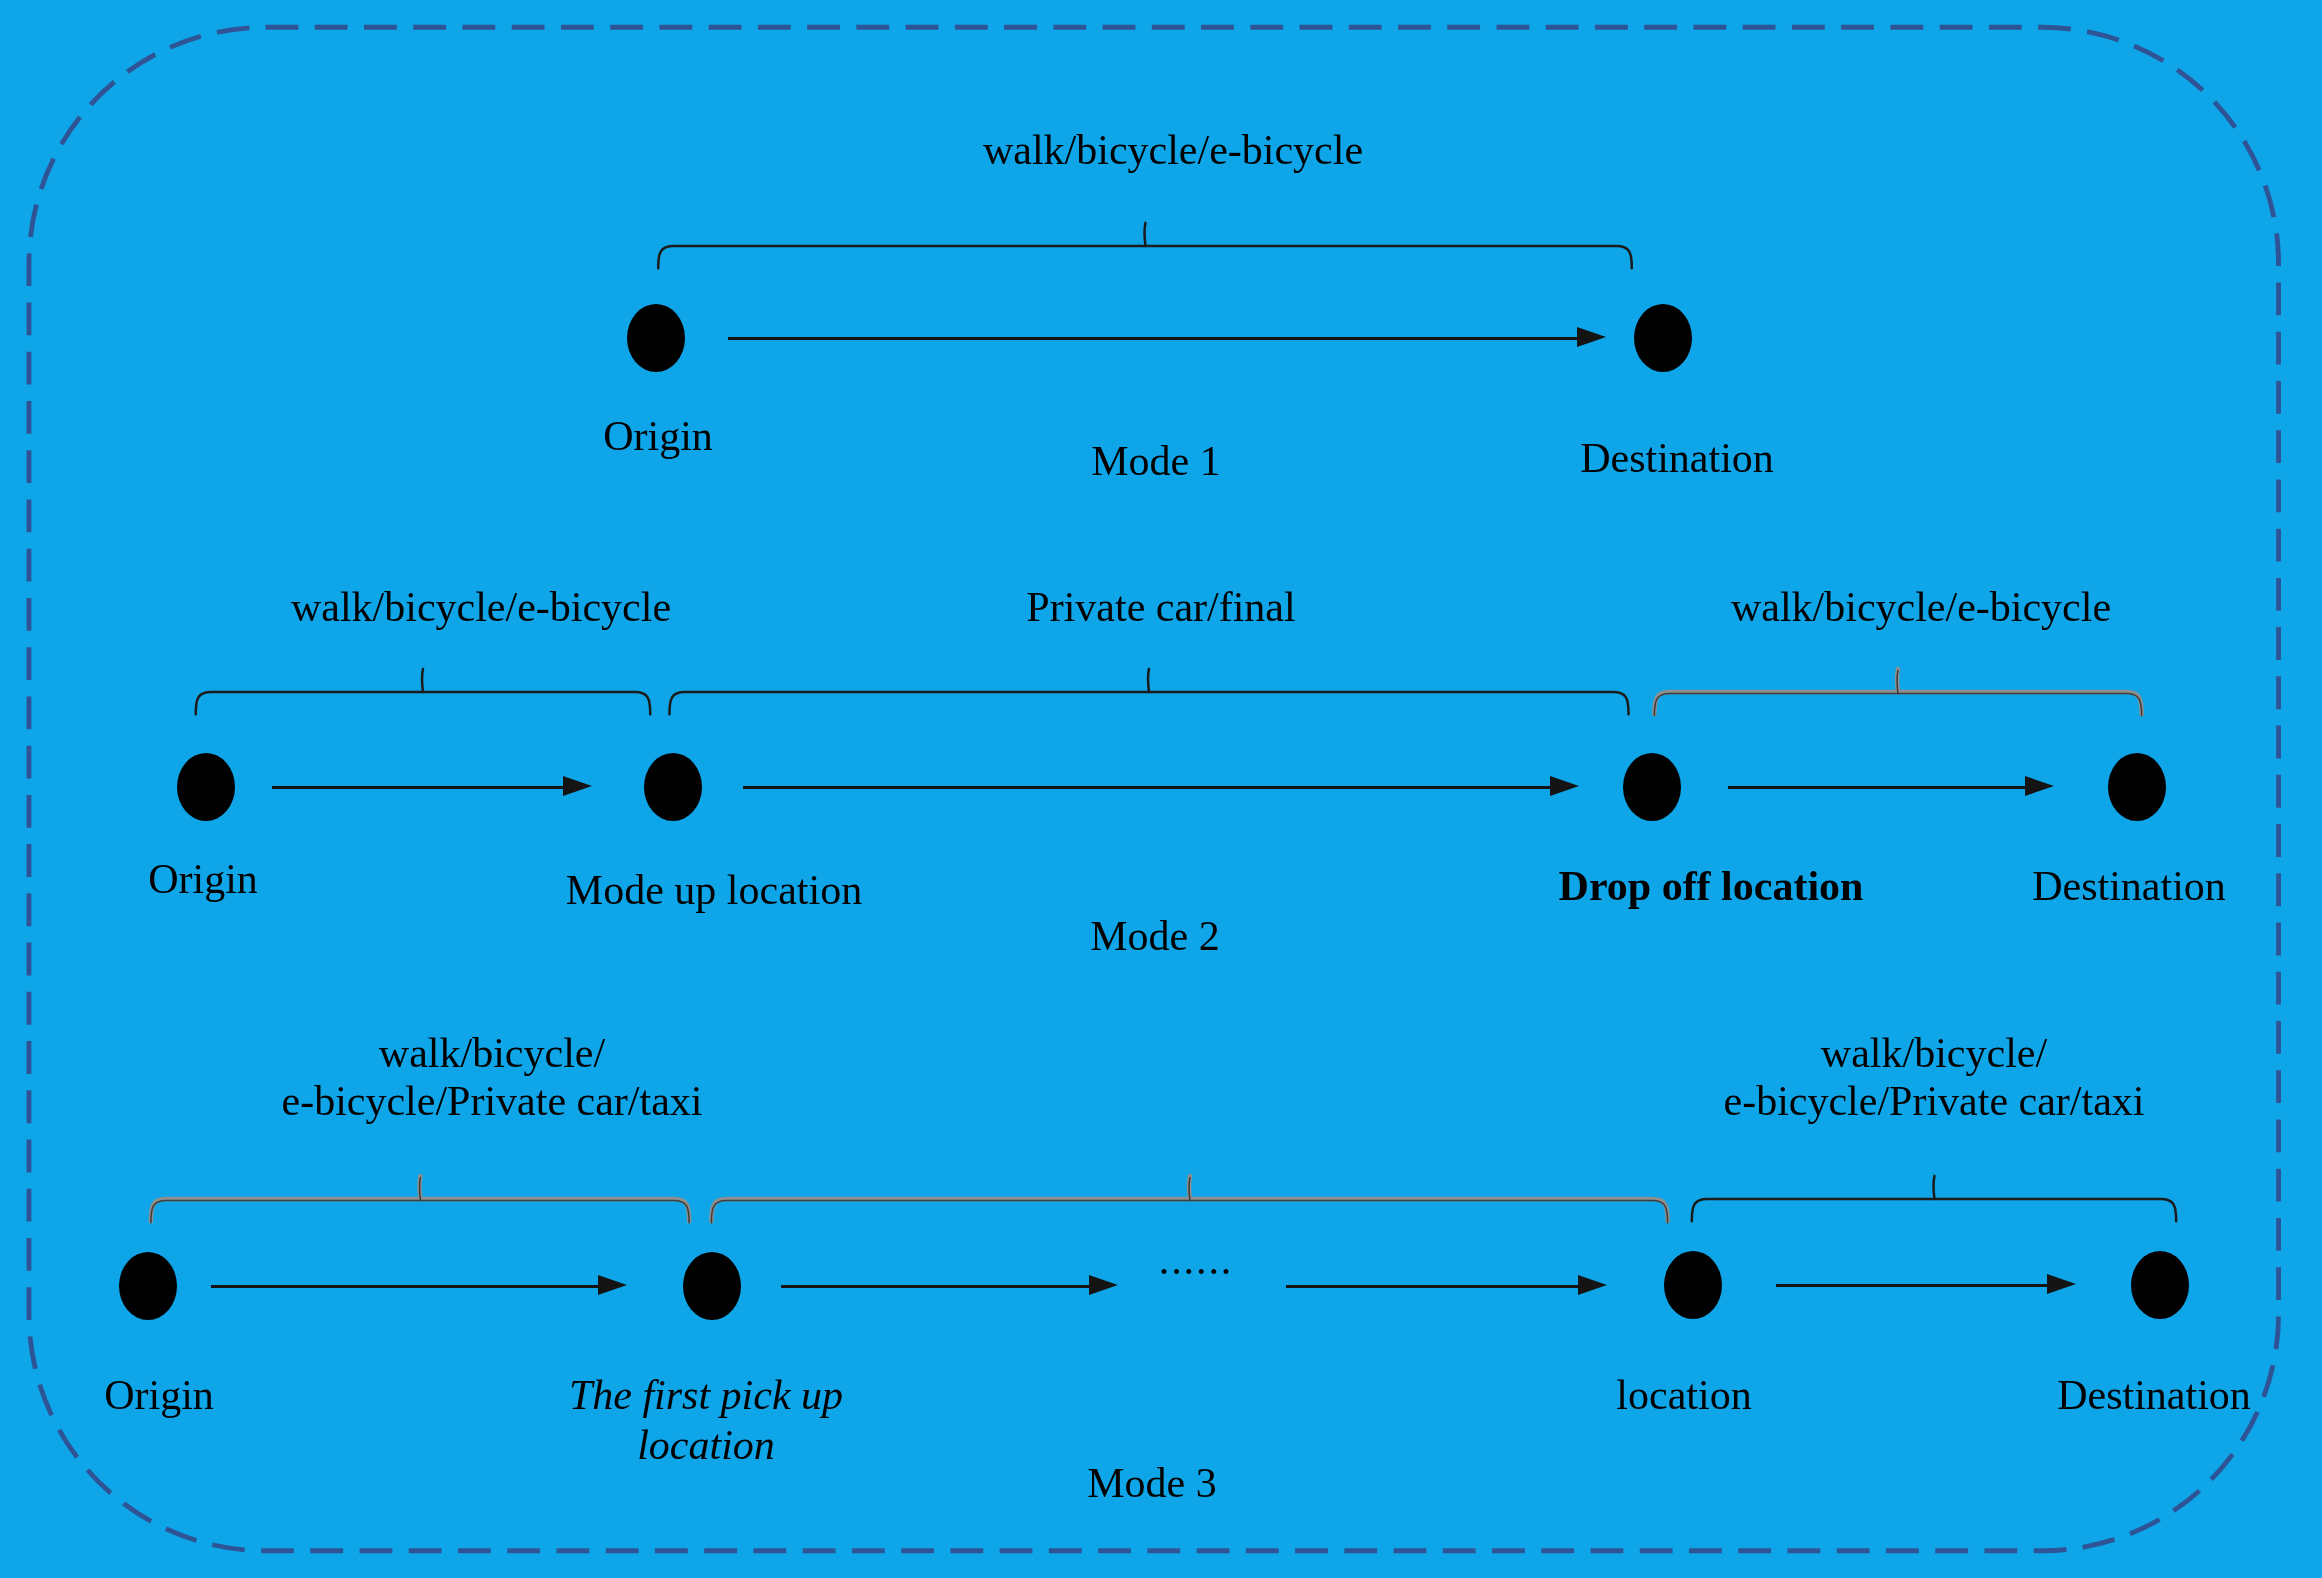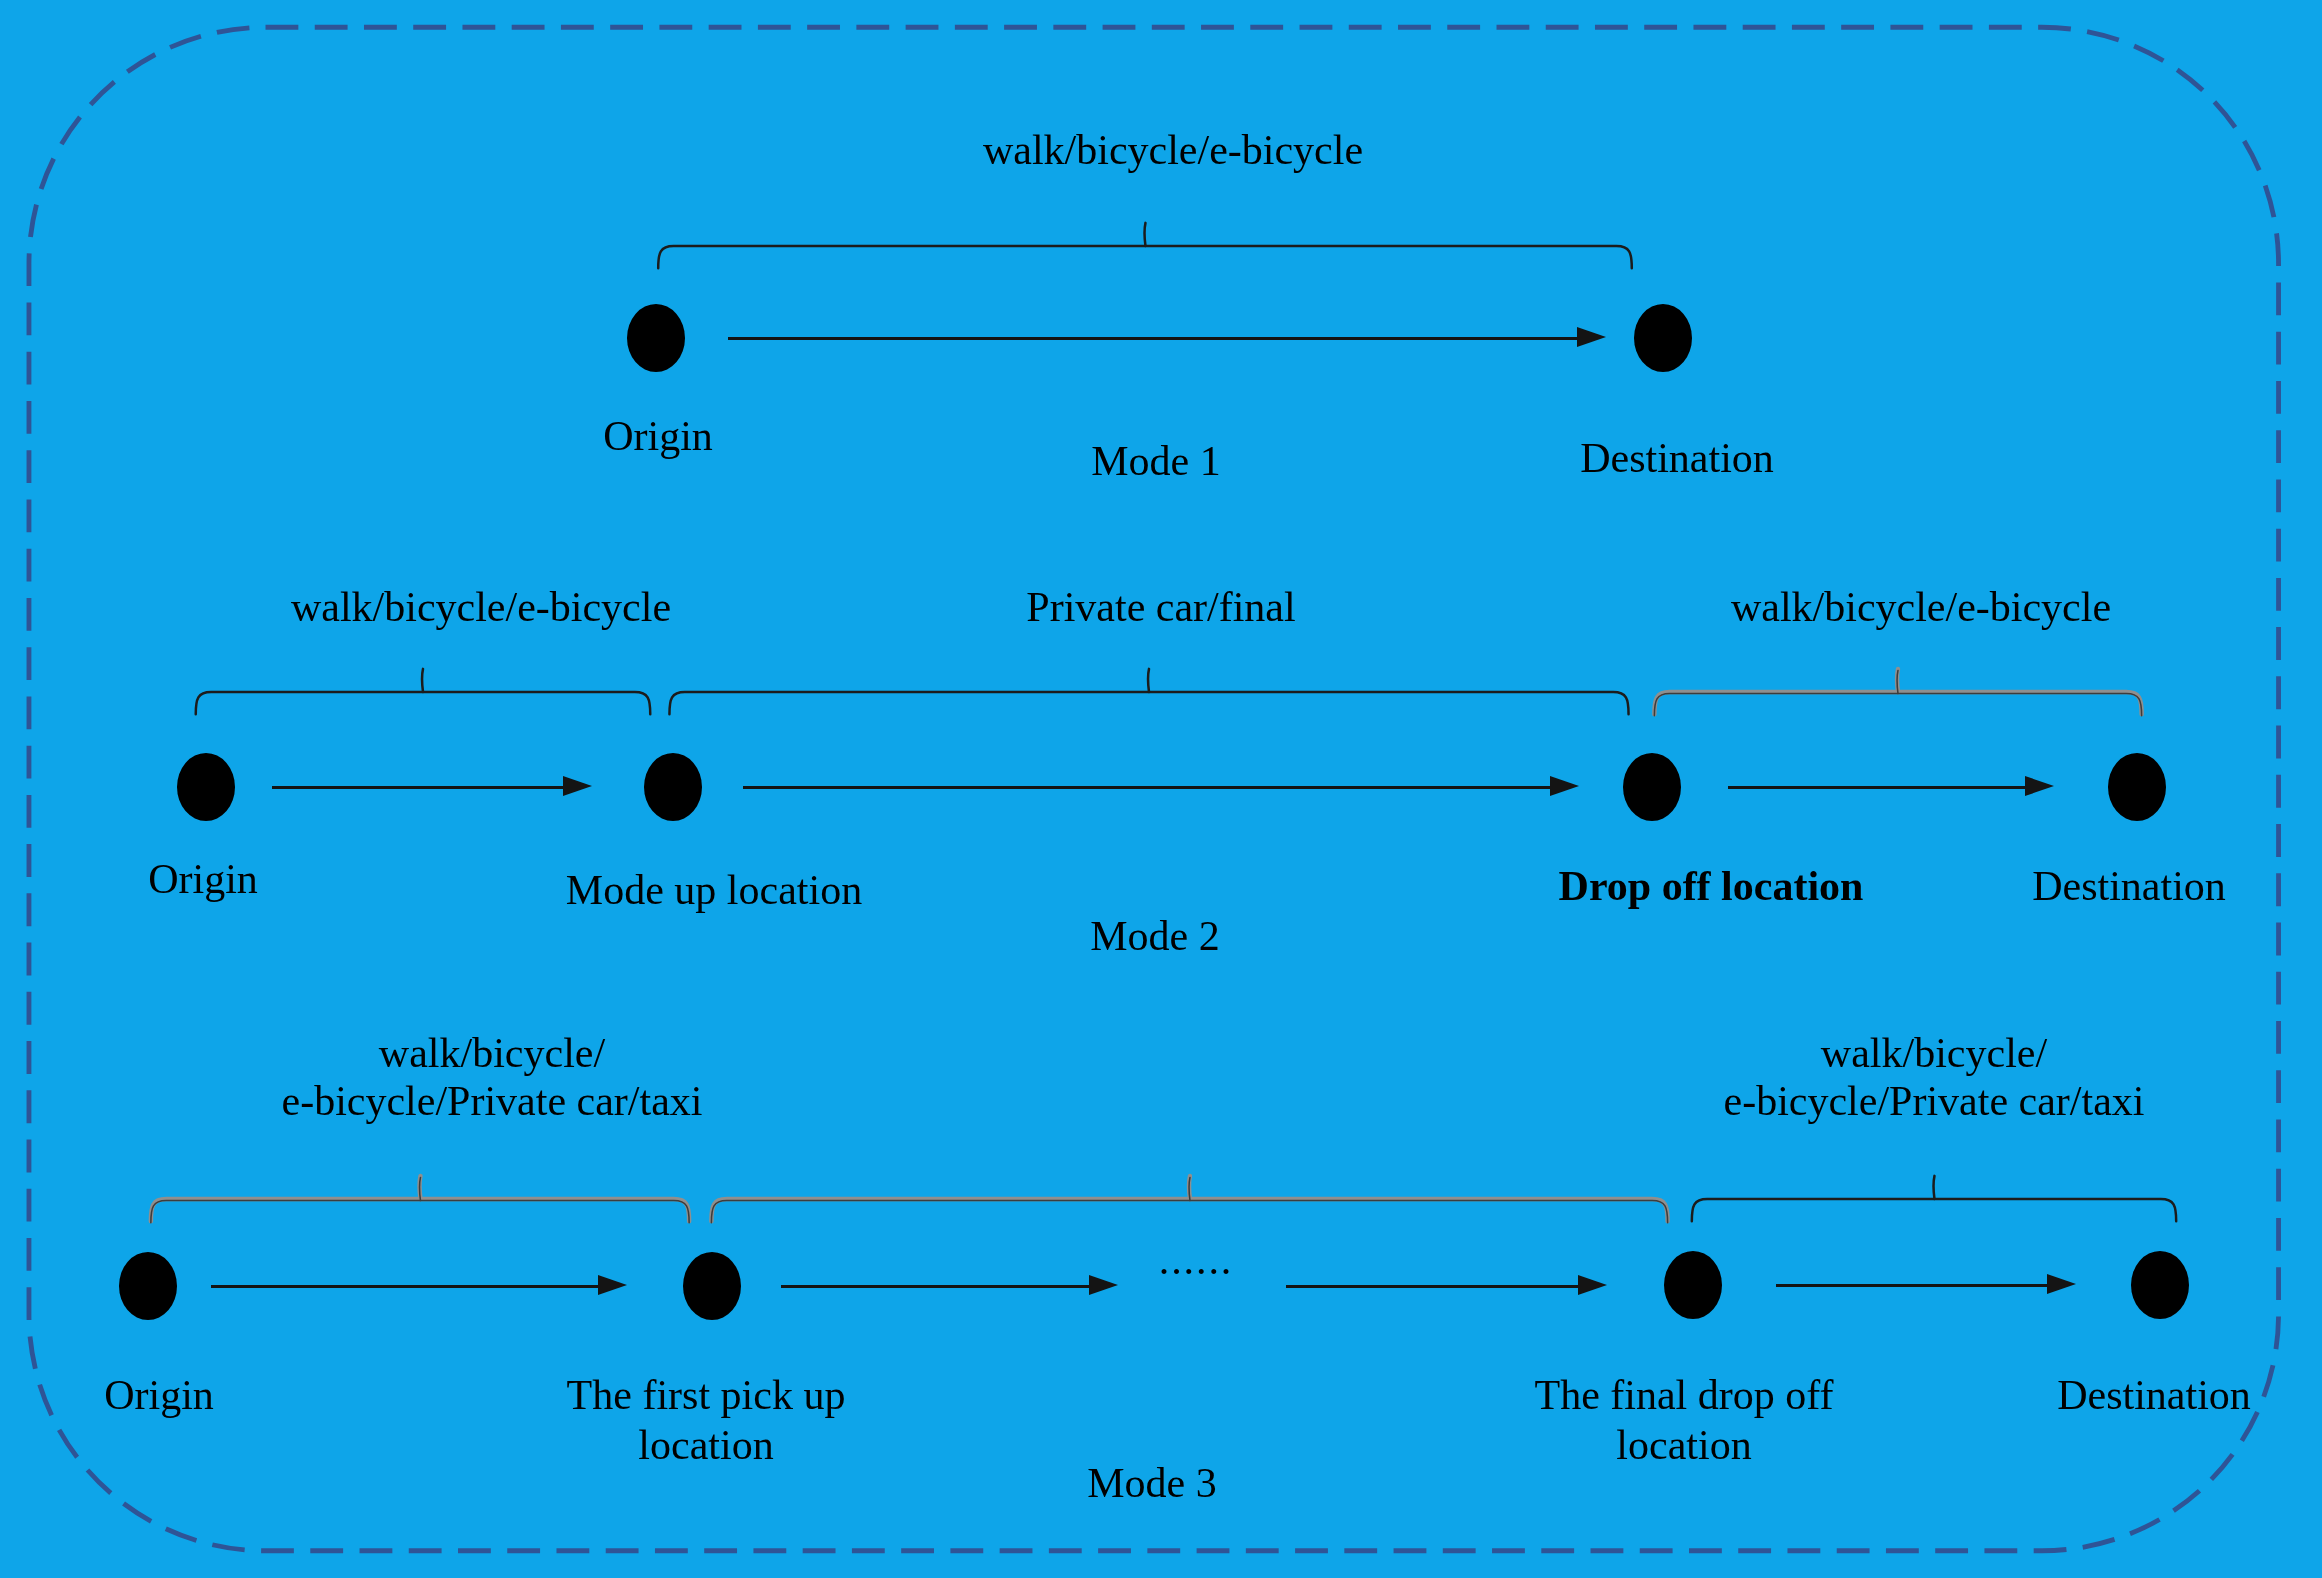--- a/index.html
+++ b/index.html
@@ -170,25 +170,24 @@
     <span class="head"></span>
   </div>
   <div class="node" style="left:1693px;top:1285px;"></div>
   <div class="arrow" style="left:1776px;top:1285px;width:300px;">
     <span class="shaft"></span>
     <span class="head"></span>
   </div>
   <div class="node" style="left:2160px;top:1285px;"></div>
 
   <div class="lbl" style="left:159px;top:1370px;">Origin</div>
-  <div class="lbl" style="left:706px;top:1370px;">
+  <div class="lbl" style="left:706px;top:1370px;font-style:italic;">
     <span>The first pick up</span>
     <span>location</span>
   </div>
   <div class="lbl" style="left:1684px;top:1370px;">
-    <span>The final drop off</span>
     <span>location</span>
   </div>
   <div class="lbl" style="left:2154px;top:1370px;">Destination</div>
   <div class="lbl" style="left:1152px;top:1458px;">Mode 3</div>
 
 </div>
 
 
 </body></html>

